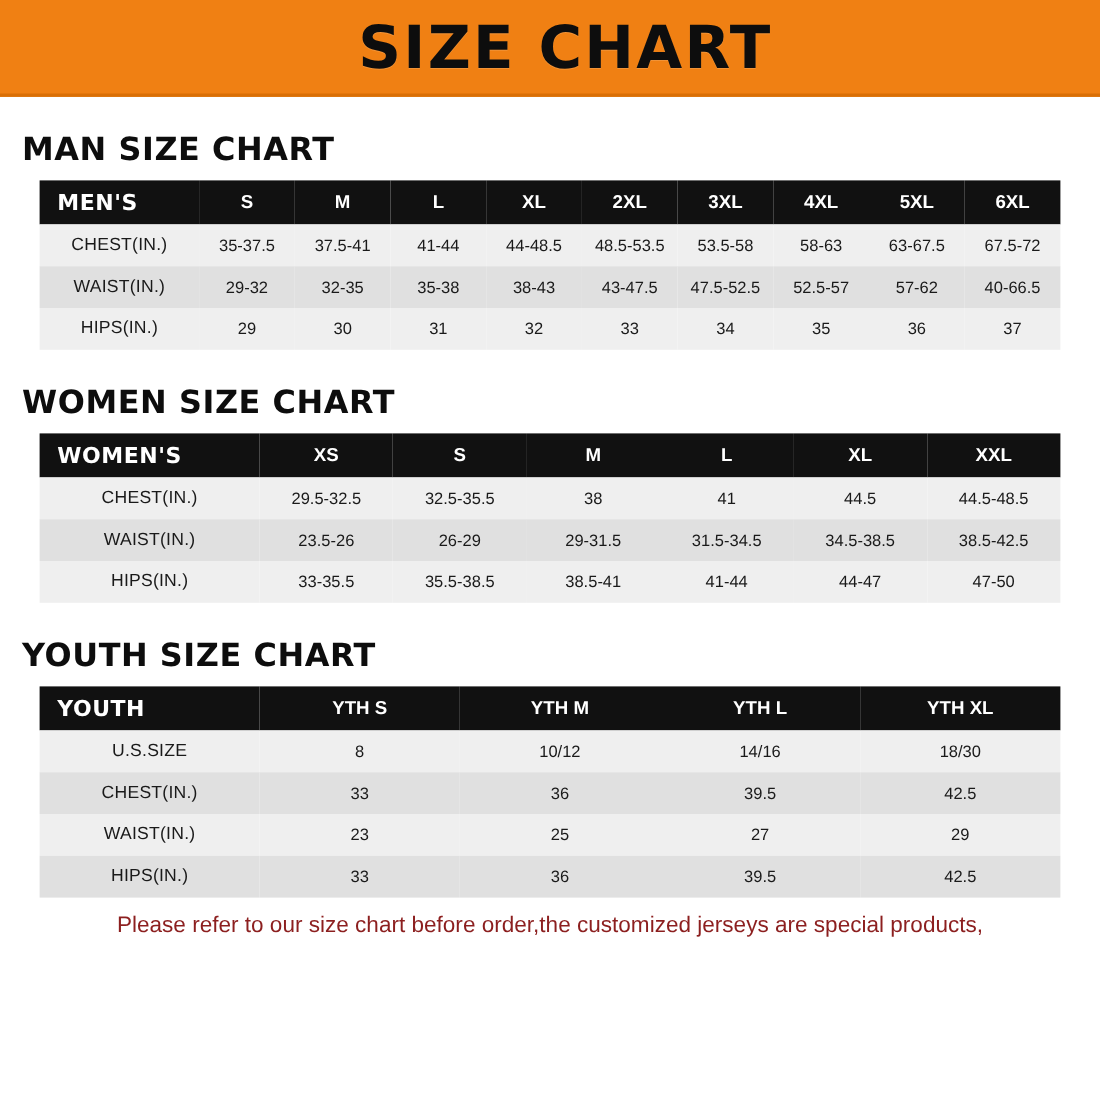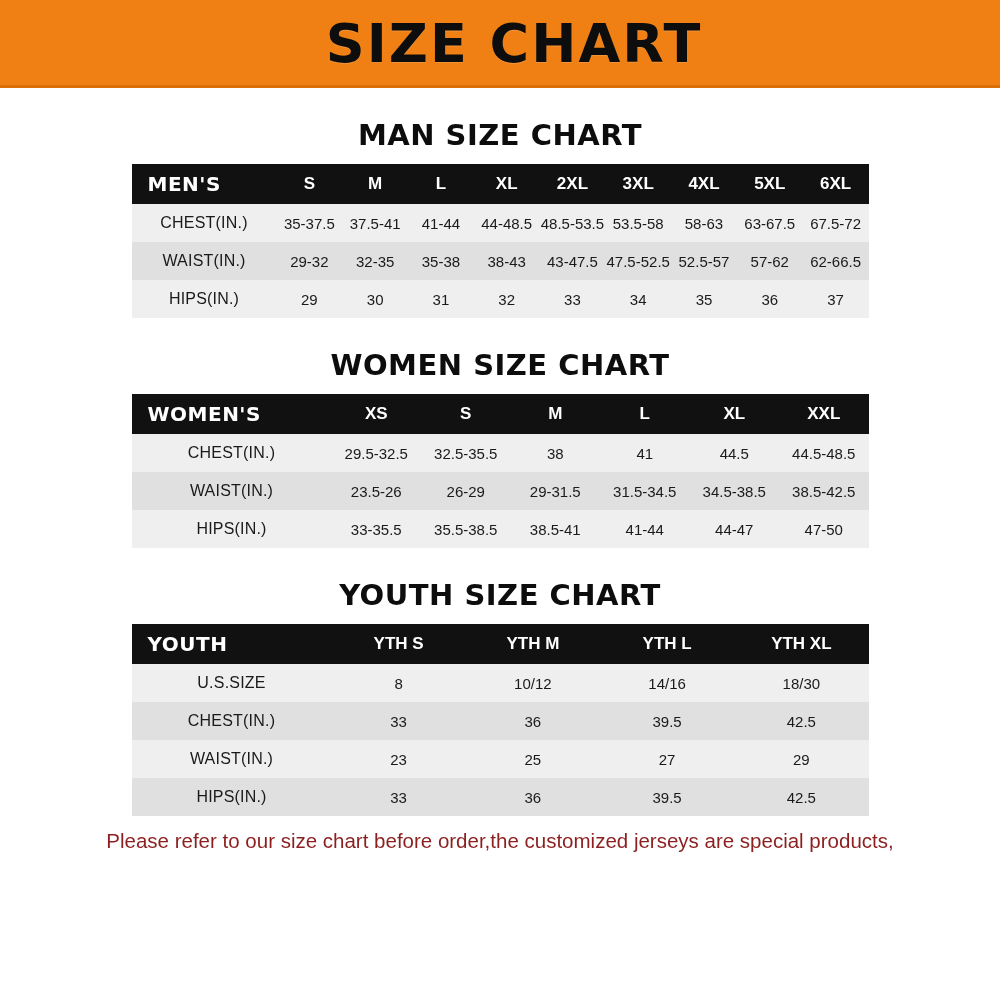--- a/index.html
+++ b/index.html
@@ -53,31 +53,31 @@
     padding: 0 20px;
     flex: 1;
     display: flex;
     flex-direction: column;
   }
 
   .section {
     margin-top: 14px;
   }
   .section-title {
-    text-align: center;
+    text-align: left;
     font-family: "DejaVu Sans", sans-serif;
     font-weight: bold;
     font-size: 29px;
     letter-spacing: 0.5px;
     color: #0d0d0d;
     margin: 16px 0 12px 0;
   }
 
   table.size-table {
-    width: 737px;
+    width: 928px;
     margin: 0 auto;
     border-collapse: collapse;
     table-layout: fixed;
   }
   table.size-table th,
   table.size-table td {
     padding: 0;
     height: 38px;
     font-size: 15px;
     text-align: center;
@@ -186,21 +186,21 @@
           <tr>
             <td class="row-label">WAIST(IN.)</td>
             <td>29-32</td>
             <td>32-35</td>
             <td>35-38</td>
             <td>38-43</td>
             <td>43-47.5</td>
             <td>47.5-52.5</td>
             <td>52.5-57</td>
             <td>57-62</td>
-            <td>62-66.5</td>
+            <td>40-66.5</td>
           </tr>
           <tr>
             <td class="row-label">HIPS(IN.)</td>
             <td>29</td>
             <td>30</td>
             <td>31</td>
             <td>32</td>
             <td>33</td>
             <td>34</td>
             <td>35</td>

